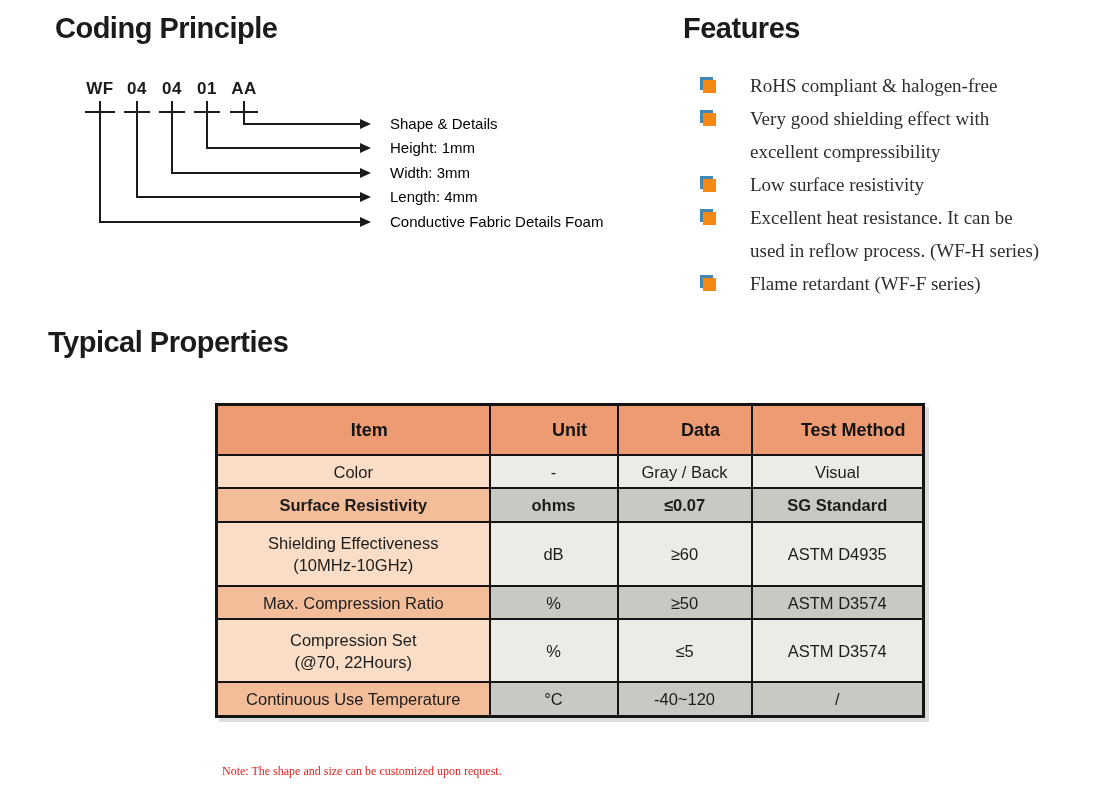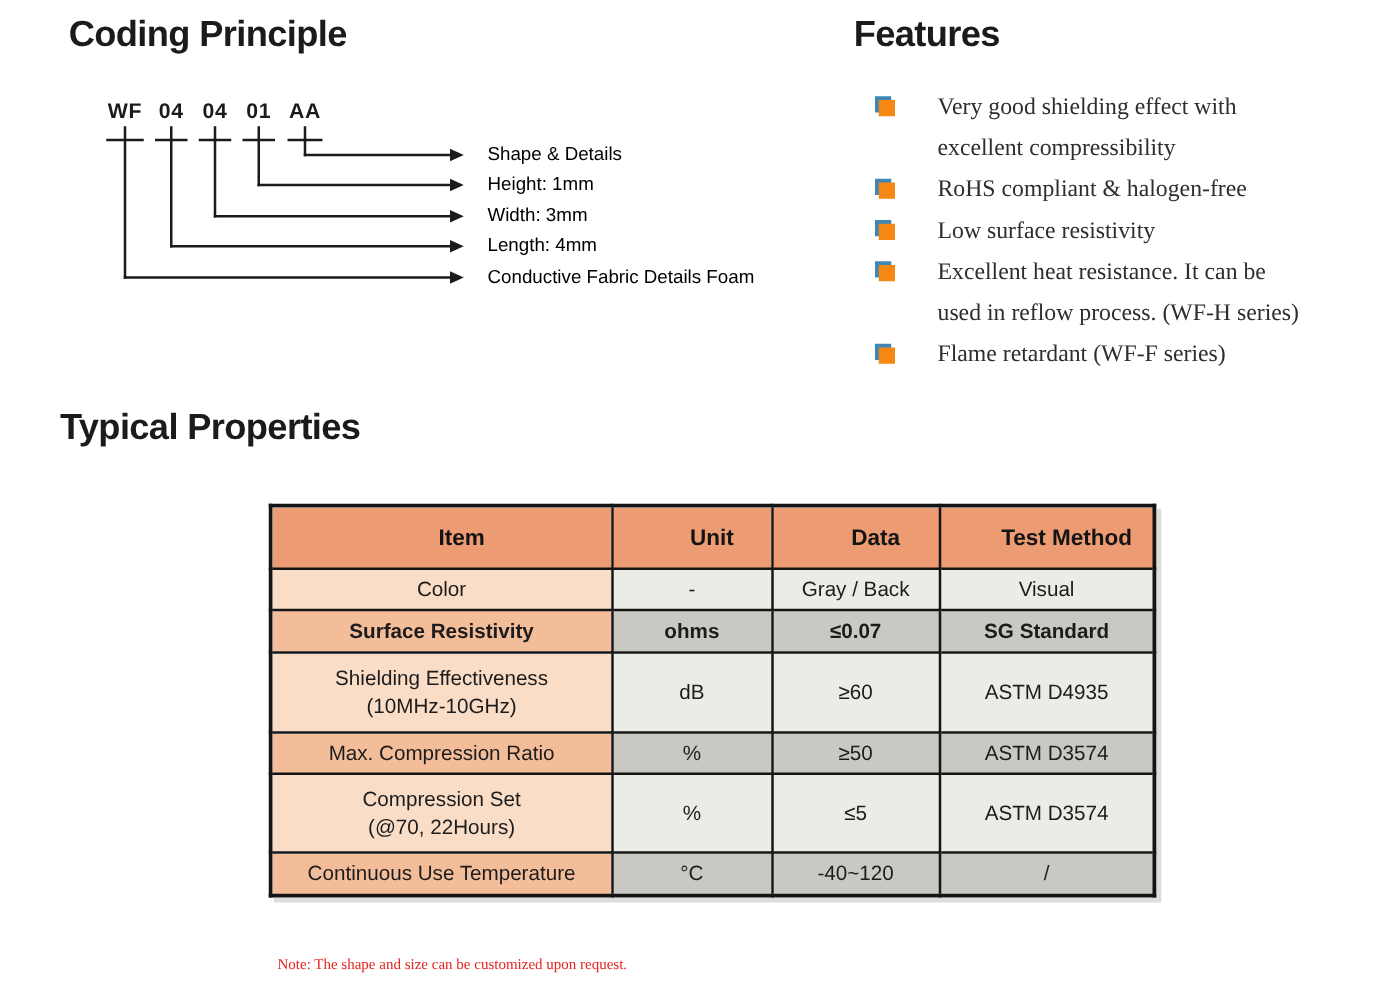--- a/index.html
+++ b/index.html
@@ -159,26 +159,26 @@
       <div class="diagram-label" style="top: 188px;">Length: 4mm</div>
       <div class="vline" style="left: 99px; top: 101px; height: 122px;"></div>
       <div class="hline" style="left: 99px; top: 221px; width: 261px;"></div>
       <div class="arrowhead" style="left: 360px; top: 217px;"></div>
       <div class="diagram-label" style="top: 213px;">Conductive Fabric Details Foam</div>
     </div>
 
   <div id="features-list">
       <div class="feature-item">
         <span class="bullet"></span>
+        <div class="feature-text">RoHS compliant &amp; halogen-free</div>
+      </div>
+      <div class="feature-item">
+        <span class="bullet"></span>
         <div class="feature-text">Very good shielding effect with
 excellent compressibility</div>
-      </div>
-      <div class="feature-item">
-        <span class="bullet"></span>
-        <div class="feature-text">RoHS compliant &amp; halogen-free</div>
       </div>
       <div class="feature-item">
         <span class="bullet"></span>
         <div class="feature-text">Low surface resistivity</div>
       </div>
       <div class="feature-item">
         <span class="bullet"></span>
         <div class="feature-text">Excellent heat resistance. It can be
 used in reflow process. (WF-H series)</div>
       </div>

